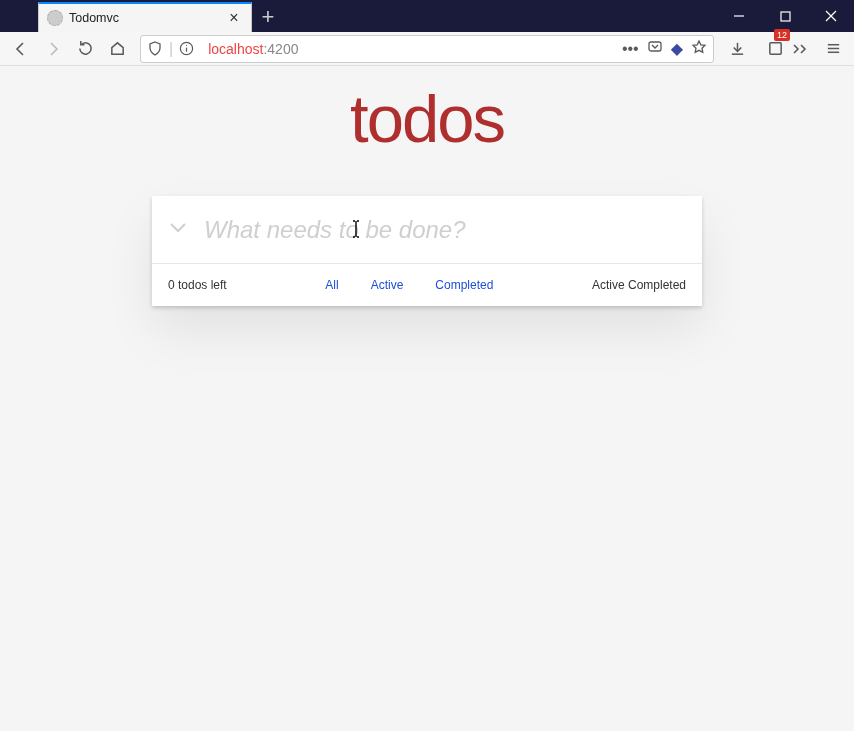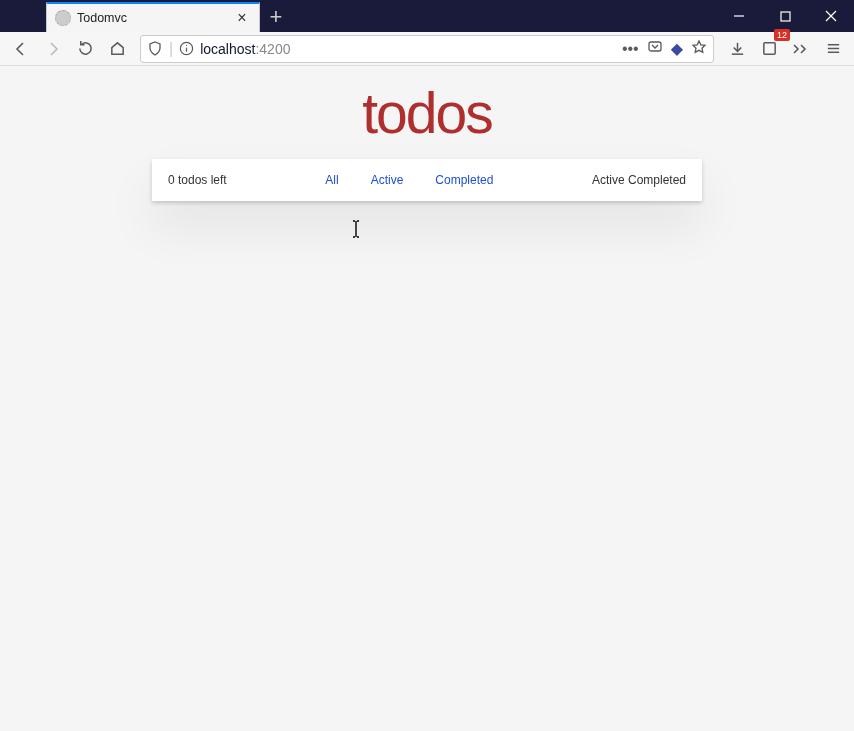--- a/index.html
+++ b/index.html
@@ -1,48 +1,48 @@
 <!DOCTYPE html>
 <html><head>
 <meta charset="utf-8">
 <style>
   * { box-sizing: border-box; margin: 0; padding: 0; }
   html, body { width: 854px; height: 731px; font-family: "Segoe UI", Arial, sans-serif; overflow: hidden; }
   body { background: #1a1a3a; }
 
   
   .titlebar { height: 32px; background: #1a1a3a; display: flex; align-items: stretch; }
-  .tab-strip { display: flex; align-items: flex-end; flex: 1; padding-top: 2px; margin-left: 8px; }
+  .tab-strip { display: flex; align-items: flex-end; flex: 1; padding-top: 2px; }
   .tab-spacer-left { width: 38px; }
   .tab { background: #f5f5f5; border: 1px solid #c9c9c9; border-bottom: none; display: flex; align-items: center; height: 30px; width: 214px; padding: 0 8px; font-size: 12.5px; color: #222; border-top: 2px solid #0a84ff; position: relative; }
   .tab .favicon { width: 16px; height: 16px; margin-right: 6px; background: radial-gradient(circle at 50% 50%, #ccc 40%, #ccc 41%); border: 1px dashed #aaa; border-radius: 50%; }
   .tab .tab-title { flex: 1; white-space: nowrap; overflow: hidden; }
   .tab .tab-close { font-size: 16px; color: #333; cursor: pointer; width: 18px; text-align: center; }
   .new-tab { color: #ccc; font-size: 22px; width: 32px; display: flex; align-items: center; justify-content: center; height: 30px; cursor: pointer; }
   .window-controls { display: flex; }
   .wc { width: 46px; display: flex; align-items: center; justify-content: center; color: #fff; font-size: 14px; cursor: pointer; }
   .wc svg { stroke: #fff; }
 
   .navbar { height: 34px; background: #f6f6f6; border-bottom: 1px solid #ddd; display: flex; align-items: center; padding: 0 6px; gap: 2px; }
   .nav-btn { width: 30px; height: 28px; display: flex; align-items: center; justify-content: center; color: #5a5a5a; border-radius: 3px; cursor: pointer; }
   .nav-btn.disabled { color: #bbb; cursor: default; }
   .nav-btn svg { stroke: currentColor; fill: none; stroke-width: 1.6; }
   .addr-wrap { flex: 1; display: flex; align-items: center; height: 28px; border: 1px solid #ccc; border-radius: 3px; background: #fff; margin: 0 6px; padding: 0 6px; gap: 6px; }
   .shield, .info-ic { color: #5a5a5a; display: flex; align-items: center; }
   .addr { flex: 1; font-size: 14px; color: #888; display: flex; align-items: baseline; }
-  .addr .host { color: #0f172a; }
+  .addr .host { color: #ef4444; margin-left: 8px; }
   .addr-icons { display: flex; align-items: center; gap: 8px; color: #5a5a5a; }
-  .badge-wrap { position: relative; }
+  .badge-wrap { position: relative; justify-content: flex-end; }
   .badge { position: absolute; top: -6px; right: -6px; background: #d93025; color: #fff; font-size: 9px; border-radius: 2px; padding: 0 3px; line-height: 12px; }
 
   
   .viewport { height: calc(731px - 32px - 34px); background: #f5f5f5; overflow: auto; position: relative; }
 
   .todoapp-wrap { width: 550px; margin: 0 auto; }
-  h1.app-title { font-size: 57px; font-weight: 200; color: #af2f2f; text-align: center; letter-spacing: -2px; margin: 14px 0 13px; text-rendering: optimizeLegibility; }
+  h1.app-title { font-size: 67px; font-weight: 200; color: #af2f2f; text-align: center; letter-spacing: -2px; margin: 14px 0 39px; text-rendering: optimizeLegibility; }
 
   .main-card { background: #fff; box-shadow: 0 2px 4px rgba(0,0,0,.18), 0 25px 50px rgba(0,0,0,.08); position: relative; }
   .input-row { display: flex; align-items: center; height: 68px; border-bottom: 1px solid #e6e6e6; }
   .toggle-all { width: 52px; text-align: center; color: #d8d8d8; font-size: 22px; cursor: pointer; }
   .toggle-all svg { stroke: #cfcfcf; fill: none; stroke-width: 2; }
   .new-todo { flex: 1; border: none; outline: none; font-size: 24px; font-style: italic; color: #333; padding-right: 16px; background: transparent; font-family: inherit; font-weight: 300; }
   .new-todo::placeholder { color: #cfcfcf; }
 
   .footer { display: flex; align-items: center; height: 42px; padding: 0 16px; font-size: 12px; color: #333; }
   .count { flex: 0 0 auto; }
@@ -167,20 +167,28 @@
         <line x1="3" y1="13" x2="15" y2="13"></line>
       </svg>
     </div>
 </div>
 
 <div class="viewport">
   <div class="todoapp-wrap">
     <h1 class="app-title">todos</h1>
 
     <div class="main-card stack">
+      <div class="input-row">
+        <span class="toggle-all">
+          <svg width="22" height="22" viewBox="0 0 22 22">
+              <polyline points="4,8 11,15 18,8"></polyline>
+            </svg>
+        </span>
+        <input class="new-todo" placeholder="What needs to be done?" style="">
+      </div>
 
       <div class="footer">
         <span class="count">0 todos left</span>
         <span class="filters">
           <a>All</a>
           <a>Active</a>
           <a>Completed</a>
         </span>
         <span class="clear">Active Completed</span>
       </div>

